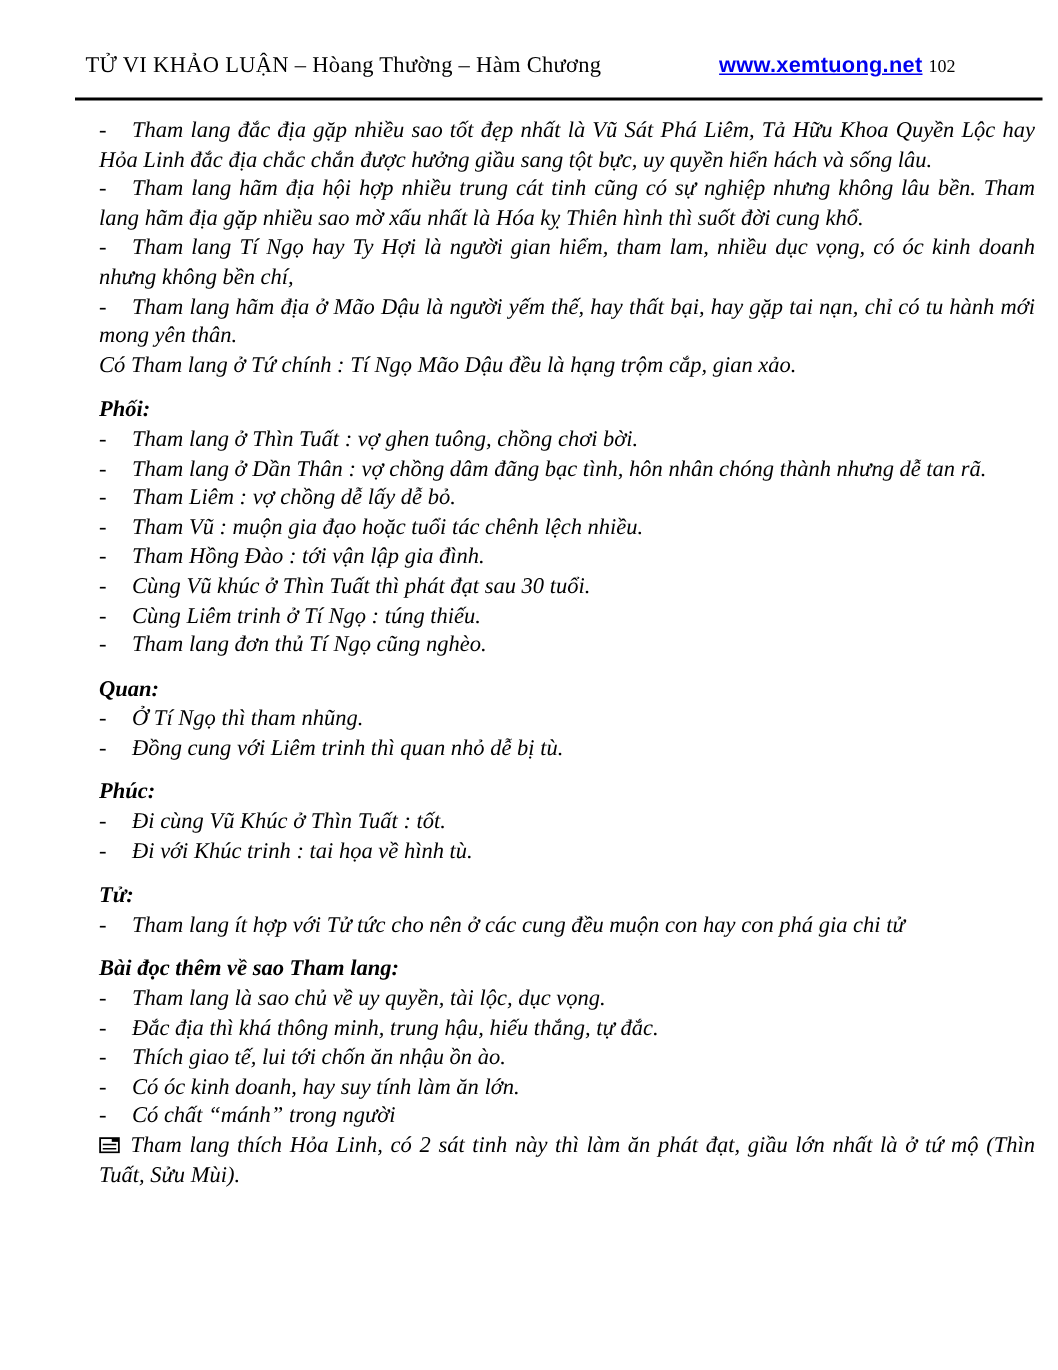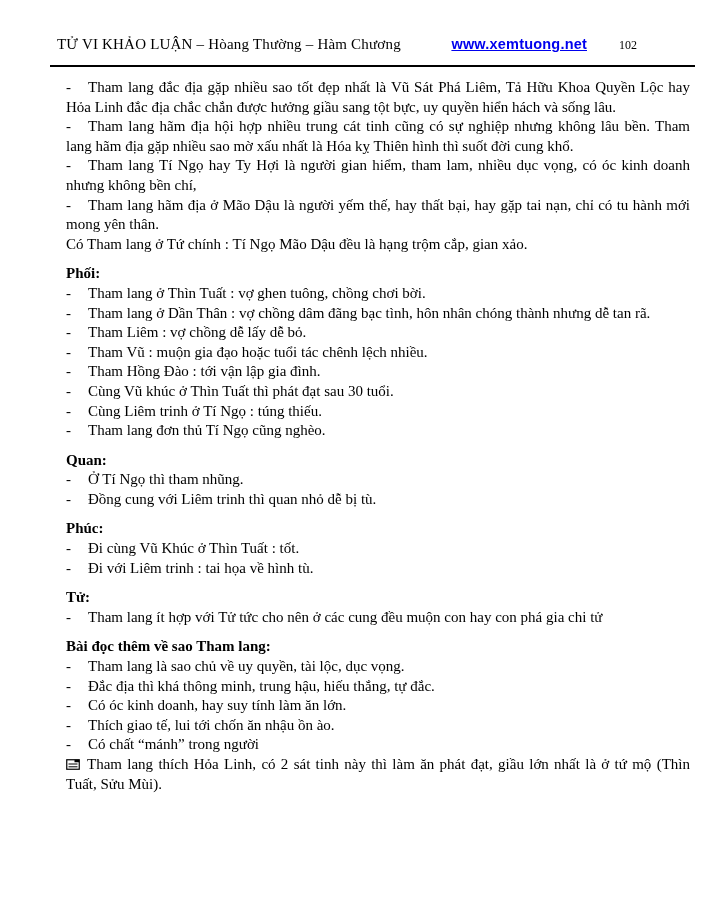--- a/index.html
+++ b/index.html
@@ -13,21 +13,21 @@
   }
   .header{
     margin:36px 68px 12px 57px;
     display:flex;
     justify-content:space-between;
     align-items:baseline;
     font-size:15px;
     white-space:nowrap;
   }
   .header-title{letter-spacing:0.2px;}
-  .header-right{display:flex;align-items:baseline;gap:32px;}
+  .header-right{display:flex;align-items:baseline;gap:4px;}
   .site-link{
     font-family:"Liberation Sans", sans-serif;
     font-weight:bold;
     font-size:14.5px;
     color:#0000ee;
     text-decoration:underline;
     letter-spacing:0.2px;
   }
   .page-num{font-size:12px;}
   .rule{
@@ -36,20 +36,21 @@
     border:none;
     border-top:2px solid #000;
     height:0;
   }
   .content{
     margin:11px 15px 0 66px;
     width:624px;
     font-size:15px;
     line-height:19.6px;
     text-align:justify;
+    font-style:italic;
   }
   .content p{margin:0;padding:0;}
   .dash{display:inline-block;width:22px;}
   .hd{font-weight:bold;margin-top:10px !important;}
   .section{margin:0;}
   .note-icon{
     display:inline-block;
     width:14px;height:11px;
     margin-right:7px;
     vertical-align:-1px;
@@ -95,34 +96,34 @@
 
     <div class="section">
       <p class="hd">Quan:</p>
       <p class="li"><span class="dash">-</span><span>Ở Tí Ngọ thì tham nhũng.</span></p>
       <p class="li"><span class="dash">-</span><span>Đồng cung với Liêm trinh thì quan nhỏ dễ bị tù.</span></p>
     </div>
 
     <div class="section">
       <p class="hd">Phúc:</p>
       <p class="li"><span class="dash">-</span><span>Đi cùng Vũ Khúc ở Thìn Tuất : tốt.</span></p>
-      <p class="li"><span class="dash">-</span><span>Đi với Liêm trinh : tai họa về hình tù.</span></p>
+      <p class="li"><span class="dash">-</span><span>Đi với Khúc trinh : tai họa về hình tù.</span></p>
     </div>
 
     <div class="section">
       <p class="hd">Tử:</p>
       <p class="li"><span class="dash">-</span><span>Tham lang ít hợp với Tử tức cho nên ở các cung đều muộn con hay con phá gia chi tử</span></p>
     </div>
 
     <div class="section">
       <p class="hd">Bài đọc thêm về sao Tham lang:</p>
       <p class="li"><span class="dash">-</span><span>Tham lang là sao chủ về uy quyền, tài lộc, dục vọng.</span></p>
       <p class="li"><span class="dash">-</span><span>Đắc địa thì khá thông minh, trung hậu, hiếu thắng, tự đắc.</span></p>
+      <p class="li"><span class="dash">-</span><span>Thích giao tế, lui tới chốn ăn nhậu ồn ào.</span></p>
       <p class="li"><span class="dash">-</span><span>Có óc kinh doanh, hay suy tính làm ăn lớn.</span></p>
-      <p class="li"><span class="dash">-</span><span>Thích giao tế, lui tới chốn ăn nhậu ồn ào.</span></p>
       <p class="li"><span class="dash">-</span><span>Có chất “mánh” trong người</span></p>
     </div>
 
     <p><svg class="note-icon" viewBox="0 0 14 11" xmlns="http://www.w3.org/2000/svg">
           <rect x="0.75" y="0.75" width="12.5" height="9.5" fill="none" stroke="#000" stroke-width="1.2"></rect>
           <rect x="8.5" y="0.75" width="4.75" height="2.5" fill="#000"></rect>
           <line x1="2.5" y1="5" x2="11.5" y2="5" stroke="#000" stroke-width="1"></line>
           <line x1="2.5" y1="7.8" x2="11.5" y2="7.8" stroke="#000" stroke-width="1"></line>
         </svg><span>Tham lang thích Hỏa Linh, có 2 sát tinh này thì làm ăn phát đạt, giầu lớn nhất là ở tứ mộ (Thìn Tuất, Sửu Mùi).</span></p>
 

